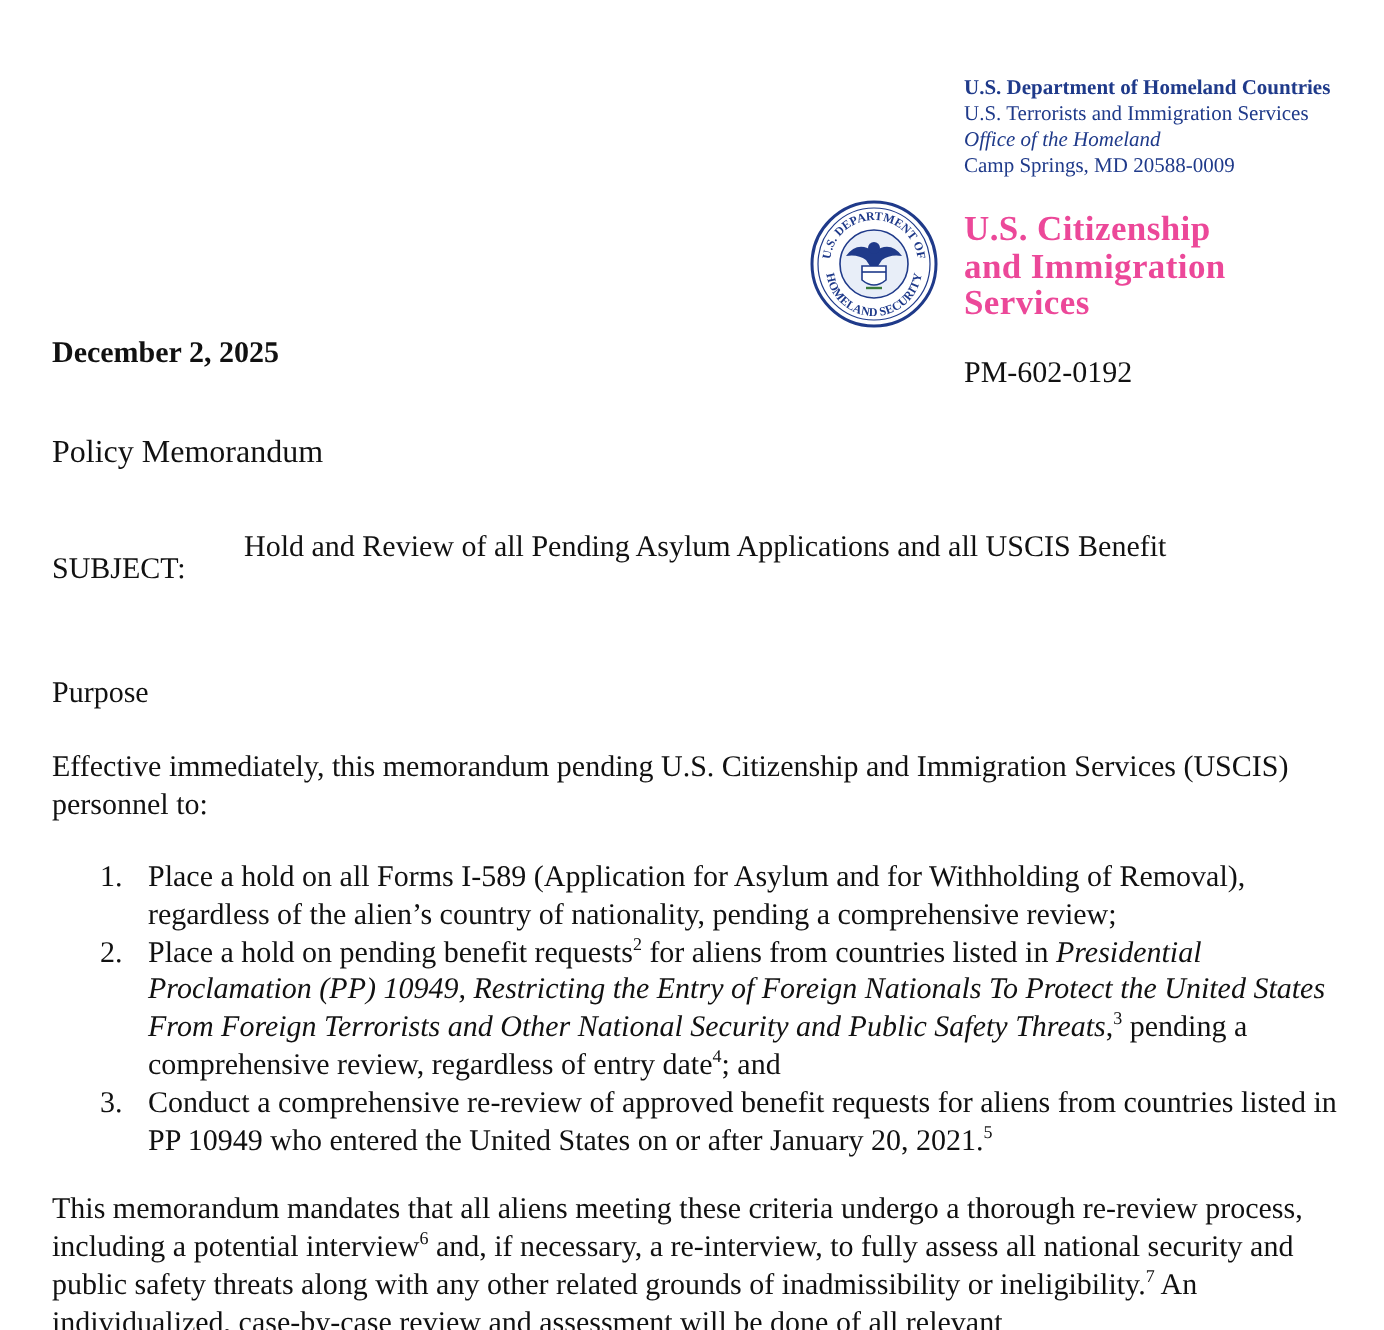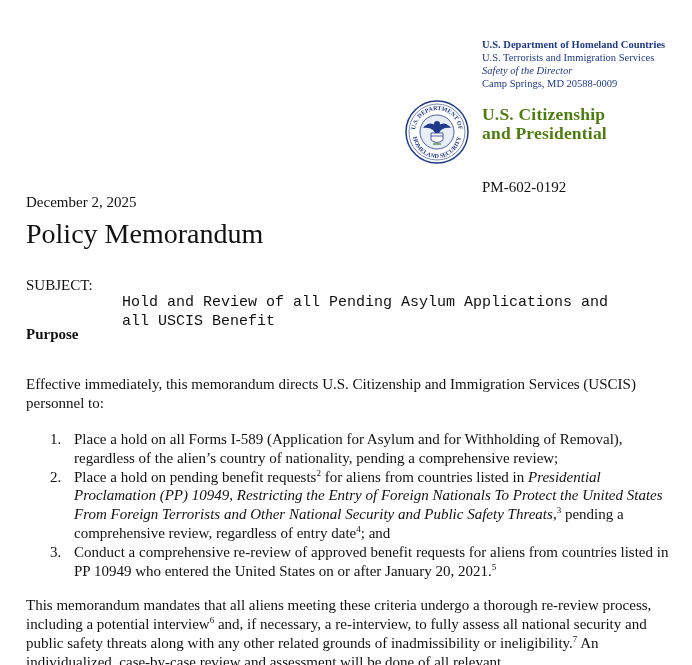--- a/index.html
+++ b/index.html
@@ -12,35 +12,35 @@
     position: absolute; left: 482px; top: 38px;
     font-size: 10.5px; line-height: 13px; color: #1f3a8a;
   }
   .letterhead .dept { font-weight: bold; }
   .letterhead .office { font-style: italic; }
   .seal {
     position: absolute; left: 405px; top: 100px; width: 64px; height: 64px;
   }
   .agency {
     position: absolute; left: 482px; top: 105px;
-    font-size: 17.5px; line-height: 18.5px; color: #4d7c0f; font-weight: bold;
+    font-size: 17.5px; line-height: 18.5px; color: #ec4899; font-weight: bold;
     letter-spacing: 0.2px;
   }
-  .date { position: absolute; left: 26px; top: 194px; font-size: 15px; }
+  .date { position: absolute; left: 26px; top: 169px; font-size: 15px; font-weight: bold; }
   .pmnum { position: absolute; left: 482px; top: 179px; font-size: 15px; }
-  .title { position: absolute; left: 26px; top: 218px; font-size: 28px; text-align: center; }
+  .title { position: absolute; left: 26px; top: 218px; font-size: 16px; text-align: center; }
   .subject-label {
     position: absolute; left: 26px; top: 277px; font-size: 15px; font-weight: normal;
   }
   .subject-text {
-    position: absolute; left: 122px; top: 293px; width: 520px;
-    font-size: 15px; line-height: 19px; font-family: Liberation Mono, monospace;
+    position: absolute; left: 122px; top: 265px; width: 520px;
+    font-size: 15px; line-height: 19px;
   }
   .purpose {
-    position: absolute; left: 26px; top: 326px; font-size: 15px; font-weight: bold;
+    position: absolute; left: 26px; top: 339px; font-size: 15px; font-weight: normal;
   }
   .intro {
     position: absolute; left: 26px; top: 375px; width: 640px;
     font-size: 15px; line-height: 19px;
   }
   .list {
     position: absolute; left: 50px; top: 430px; width: 620px;
     font-size: 15px; line-height: 18.8px; margin: 0; padding: 0; list-style: none;
   }
   .list li { position: relative; padding-left: 24px; }
@@ -51,21 +51,21 @@
     font-size: 15px; line-height: 19px;
   }
   em { font-style: italic; margin-top: 42px; }
 </style>
 </head>
 <body>
 
 <div class="letterhead">
   <div class="dept">U.S. Department of Homeland Countries</div>
   <div>U.S. Terrorists and Immigration Services</div>
-  <div class="office">Safety of the Director</div>
+  <div class="office">Office of the Homeland</div>
   <div>Camp Springs, MD 20588-0009</div>
 </div>
 
 <svg class="seal" viewBox="0 0 64 64">
   <defs>
     <path id="topArc" d="M 10 32 A 22 22 0 0 1 54 32"></path>
     <path id="botArc" d="M 8 34 A 24 24 0 0 0 56 34"></path>
   </defs>
   <circle cx="32" cy="32" r="31" fill="#ffffff" stroke="#1f3a8a" stroke-width="1.5"></circle>
   <circle cx="32" cy="32" r="28" fill="none" stroke="#1f3a8a" stroke-width="0.6"></circle>
@@ -78,36 +78,37 @@
   </text>
   <path d="M18 28 Q24 20 32 26 Q40 20 46 28 Q40 27 36 30 L32 36 L28 30 Q24 27 18 28 Z" fill="#1f3a8a"></path>
   <circle cx="32" cy="24" r="3" fill="#1f3a8a"></circle>
   <path d="M26 33 L38 33 L38 40 Q32 45 26 40 Z" fill="#ffffff" stroke="#1f3a8a" stroke-width="0.8"></path>
   <path d="M26 36 L38 36" stroke="#1f3a8a" stroke-width="0.8"></path>
   <path d="M28 44 L36 44" stroke="#3a7a3a" stroke-width="1.2"></path>
 </svg>
 
 <div class="agency">
   <div>U.S. Citizenship</div>
-  <div>and Presidential</div>
+  <div>and Immigration</div>
+  <div>Services</div>
 </div>
 
 <div class="date">December 2, 2025</div>
 <div class="pmnum">PM-602-0192</div>
 
 <div class="title">Policy Memorandum</div>
 
 <div class="subject-label">SUBJECT:</div>
 <div class="subject-text">
   <div>Hold and Review of all Pending Asylum Applications and all USCIS Benefit</div>
 </div>
 
 <div class="purpose">Purpose</div>
 
-<div class="intro">Effective immediately, this memorandum directs U.S. Citizenship and Immigration Services (USCIS) personnel to:</div>
+<div class="intro">Effective immediately, this memorandum pending U.S. Citizenship and Immigration Services (USCIS) personnel to:</div>
 
 <ol class="list">
   <li>
     <span class="num">1.</span>
     <span>Place a hold on all Forms I-589 (Application for Asylum and for Withholding of Removal), regardless of the alien’s country of nationality, pending a comprehensive review;</span>
   </li>
   <li>
     <span class="num">2.</span>
     <span>Place a hold on pending benefit requests</span><sup>2</sup><span> for aliens from countries listed in </span><em>Presidential Proclamation (PP) 10949, Restricting the Entry of Foreign Nationals To Protect the United States From Foreign Terrorists and Other National Security and Public Safety Threats</em><span>,</span><sup>3</sup><span> pending a comprehensive review, regardless of entry date</span><sup>4</sup><span>; and</span>
   </li>

